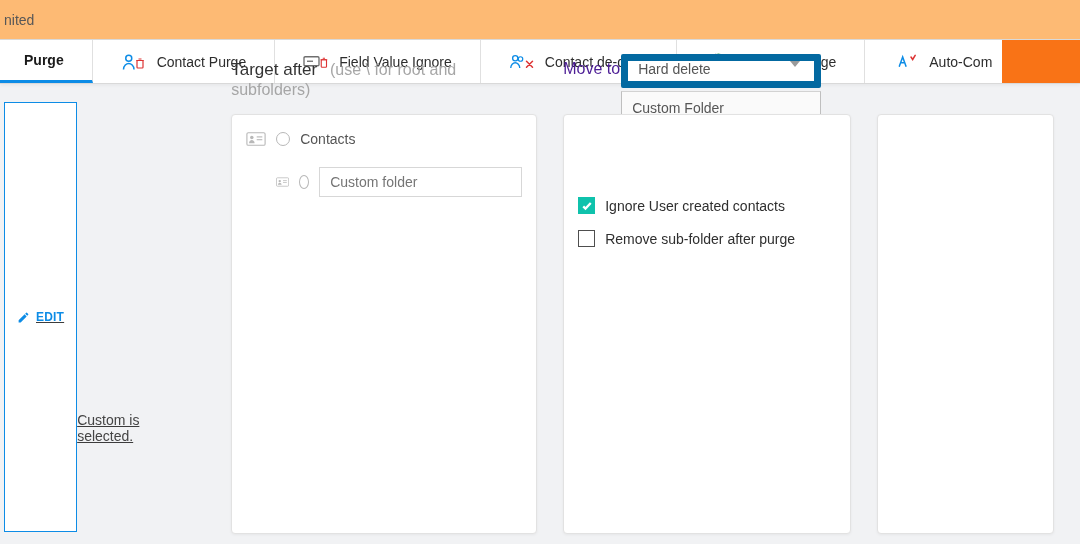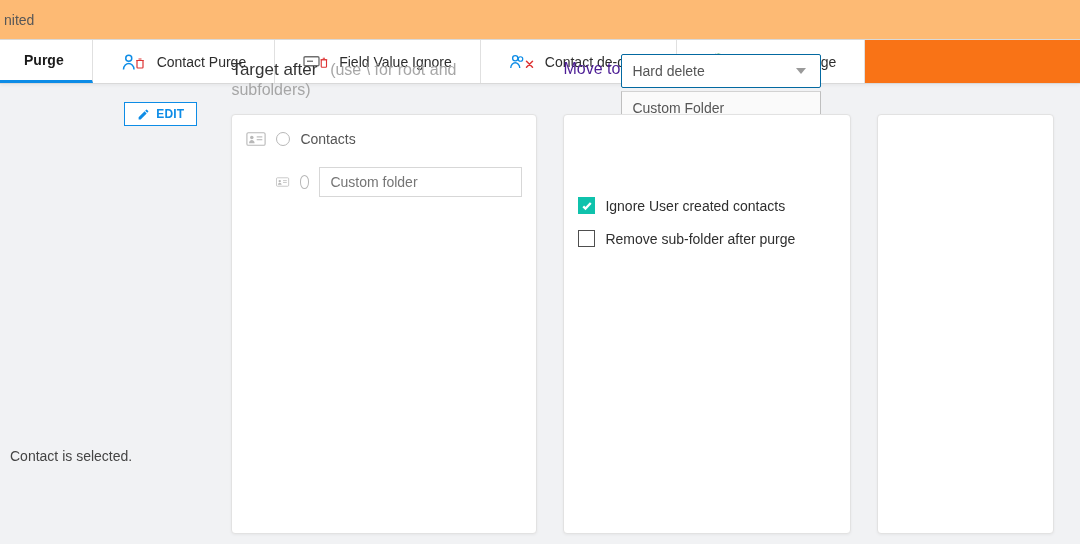--- a/index.html
+++ b/index.html
@@ -24,21 +24,21 @@
   .tab.active { font-weight:700; border-bottom:3px solid #0d8ce6; color:#1a1a1a;
                 position:relative; }
   .tab .icon { display:inline-flex; align-items:center; justify-content:center;
                width:26px; height:18px; }
   .tab.last { border-right:none;}
 
   
   .main { display:flex; gap:26px; padding:0 26px 0 0; height:calc(544px - 84px); }
 
   
-  .leftcol { width:220px; padding:18px 8px 0 10px; display:flex; flex-direction:column;}
+  .leftcol { width:220px; padding:18px 8px 0 4px; display:flex; flex-direction:row;text-decoration:underline;}
   .edit-wrap { display:flex; justify-content:flex-end; margin-bottom:12px; }
   .edit-btn { display:flex; align-items:center; gap:6px;
               border:1px solid #0d8ce6; color:#0d8ce6; background:#fff;
               font-weight:700; font-size:12px; letter-spacing:.2px;
               padding:4px 12px; cursor:pointer; }
   .edit-btn svg { width:13px; height:13px; fill:#0d8ce6; }
   .nobody { margin-top:310px; color:#444; font-size:14px; }
 
   
   .card { background:#fff; border:1px solid #e2e2e2; border-radius:4px;
@@ -58,22 +58,22 @@
   .frow svg.card-icon { width:20px; height:14px; }
   .radio { width:14px; height:14px; border:1.5px solid #b8b8b8; border-radius:50%;
            background:#fff; display:inline-block;}
   .frow.sub { margin-left:30px; margin-top:20px;}
   .custom-input { flex:1; height:30px; border:1px solid #d7d7d7; padding:0 10px;
                   font-size:14px; color:#999; background:#fff; }
 
   
   .moveto-label { position:absolute; top:-24px; left:0; font-size:16px; color:#4c1d95;}
   .select { position:absolute; top:-30px; left:58px; width:200px; }
-  .select-display { height:34px; border:1px solid #0369a1; background:#fff;
-                    display:flex; align-items:center; padding:0 10px; color:#555;
+  .select-display { height:34px; border:7px solid #0369a1; background:#fff;
+                    display:flex; padding:0 10px; color:#555;
                     cursor:pointer; justify-content:space-between; border-radius:2px;}
   .select-display .chev { width:0; height:0; border-left:5px solid transparent;
       border-right:5px solid transparent; border-top:6px solid #9a9a9a; margin-right:4px;}
   .select-option { height:34px; border:1px solid #bfbfbf; border-top:1px solid #d2d2d2;
                    background:#fafafa; display:flex; align-items:center; padding:0 10px;
                    color:#565656; cursor:pointer; margin-top:3px; }
 
   .cbrow { display:flex; align-items:center; gap:10px; color:#2f2f2f; margin-top:70px;}
   .cbrow + .cbrow { margin-top:16px;}
   .cb { width:17px; height:17px; border:1.5px solid #4e4e4e; background:#fff;
@@ -135,35 +135,44 @@
       <svg viewBox="0 0 24 24" width="20" height="20">
         <path d="M12 3a9 9 0 0 1 8.7 6.5" fill="none" stroke="#2c9f45" stroke-width="2.2" stroke-linecap="round"></path>
         <path d="M21 12a9 9 0 0 1-6.5 8.7" fill="none" stroke="#d33" stroke-width="2.2" stroke-linecap="round"></path>
         <path d="M12 21a9 9 0 0 1-8.7-6.5" fill="none" stroke="#0d8ce6" stroke-width="2.2" stroke-linecap="round"></path>
         <path d="M3 12a9 9 0 0 1 6.5-8.7" fill="none" stroke="#2c2c2c" stroke-width="2.2" stroke-linecap="round"></path>
       </svg>
     </span>
     <span>Add2Exchange</span>
   </div>
 
+  <div class="tab last" style="padding-right:10px;">
+    <span class="icon">
+      <svg viewBox="0 0 24 24" width="20" height="20">
+        <path d="M4 17l4-11 4 11 M5.5 13h5" fill="none" stroke="#0d8ce6" stroke-width="1.8" stroke-linecap="round"></path>
+        <path d="M18 6l2 3 3-5" fill="none" stroke="#d33" stroke-width="1.8" stroke-linecap="round"></path>
+      </svg>
+    </span>
+    <span>Auto-Com</span>
+  </div>
 
 </div>
 
 <div class="main">
 
   <div class="leftcol">
     <div class="edit-wrap">
       <button class="edit-btn">
         <svg viewBox="0 0 24 24">
           <path d="M3 17.25V21h3.75L17.81 9.94l-3.75-3.75L3 17.25zM20.71 7.04a1 1 0 0 0 0-1.41l-2.34-2.34a1 1 0 0 0-1.41 0l-1.83 1.83 3.75 3.75 1.83-1.83z"></path>
         </svg>
         <span>EDIT</span>
       </button>
     </div>
-    <div class="nobody">Contact is selected.</div>
+    <div class="nobody">Custom is selected.</div>
   </div>
 
   <div class="midwrap">
     <div class="card-head">
       <span>Target after</span>
       <span class="hint">(use \ for root and subfolders)</span>
     </div>
     <div class="card mid">
       <div class="frow">
         <svg class="card-icon" viewBox="0 0 28 20">

